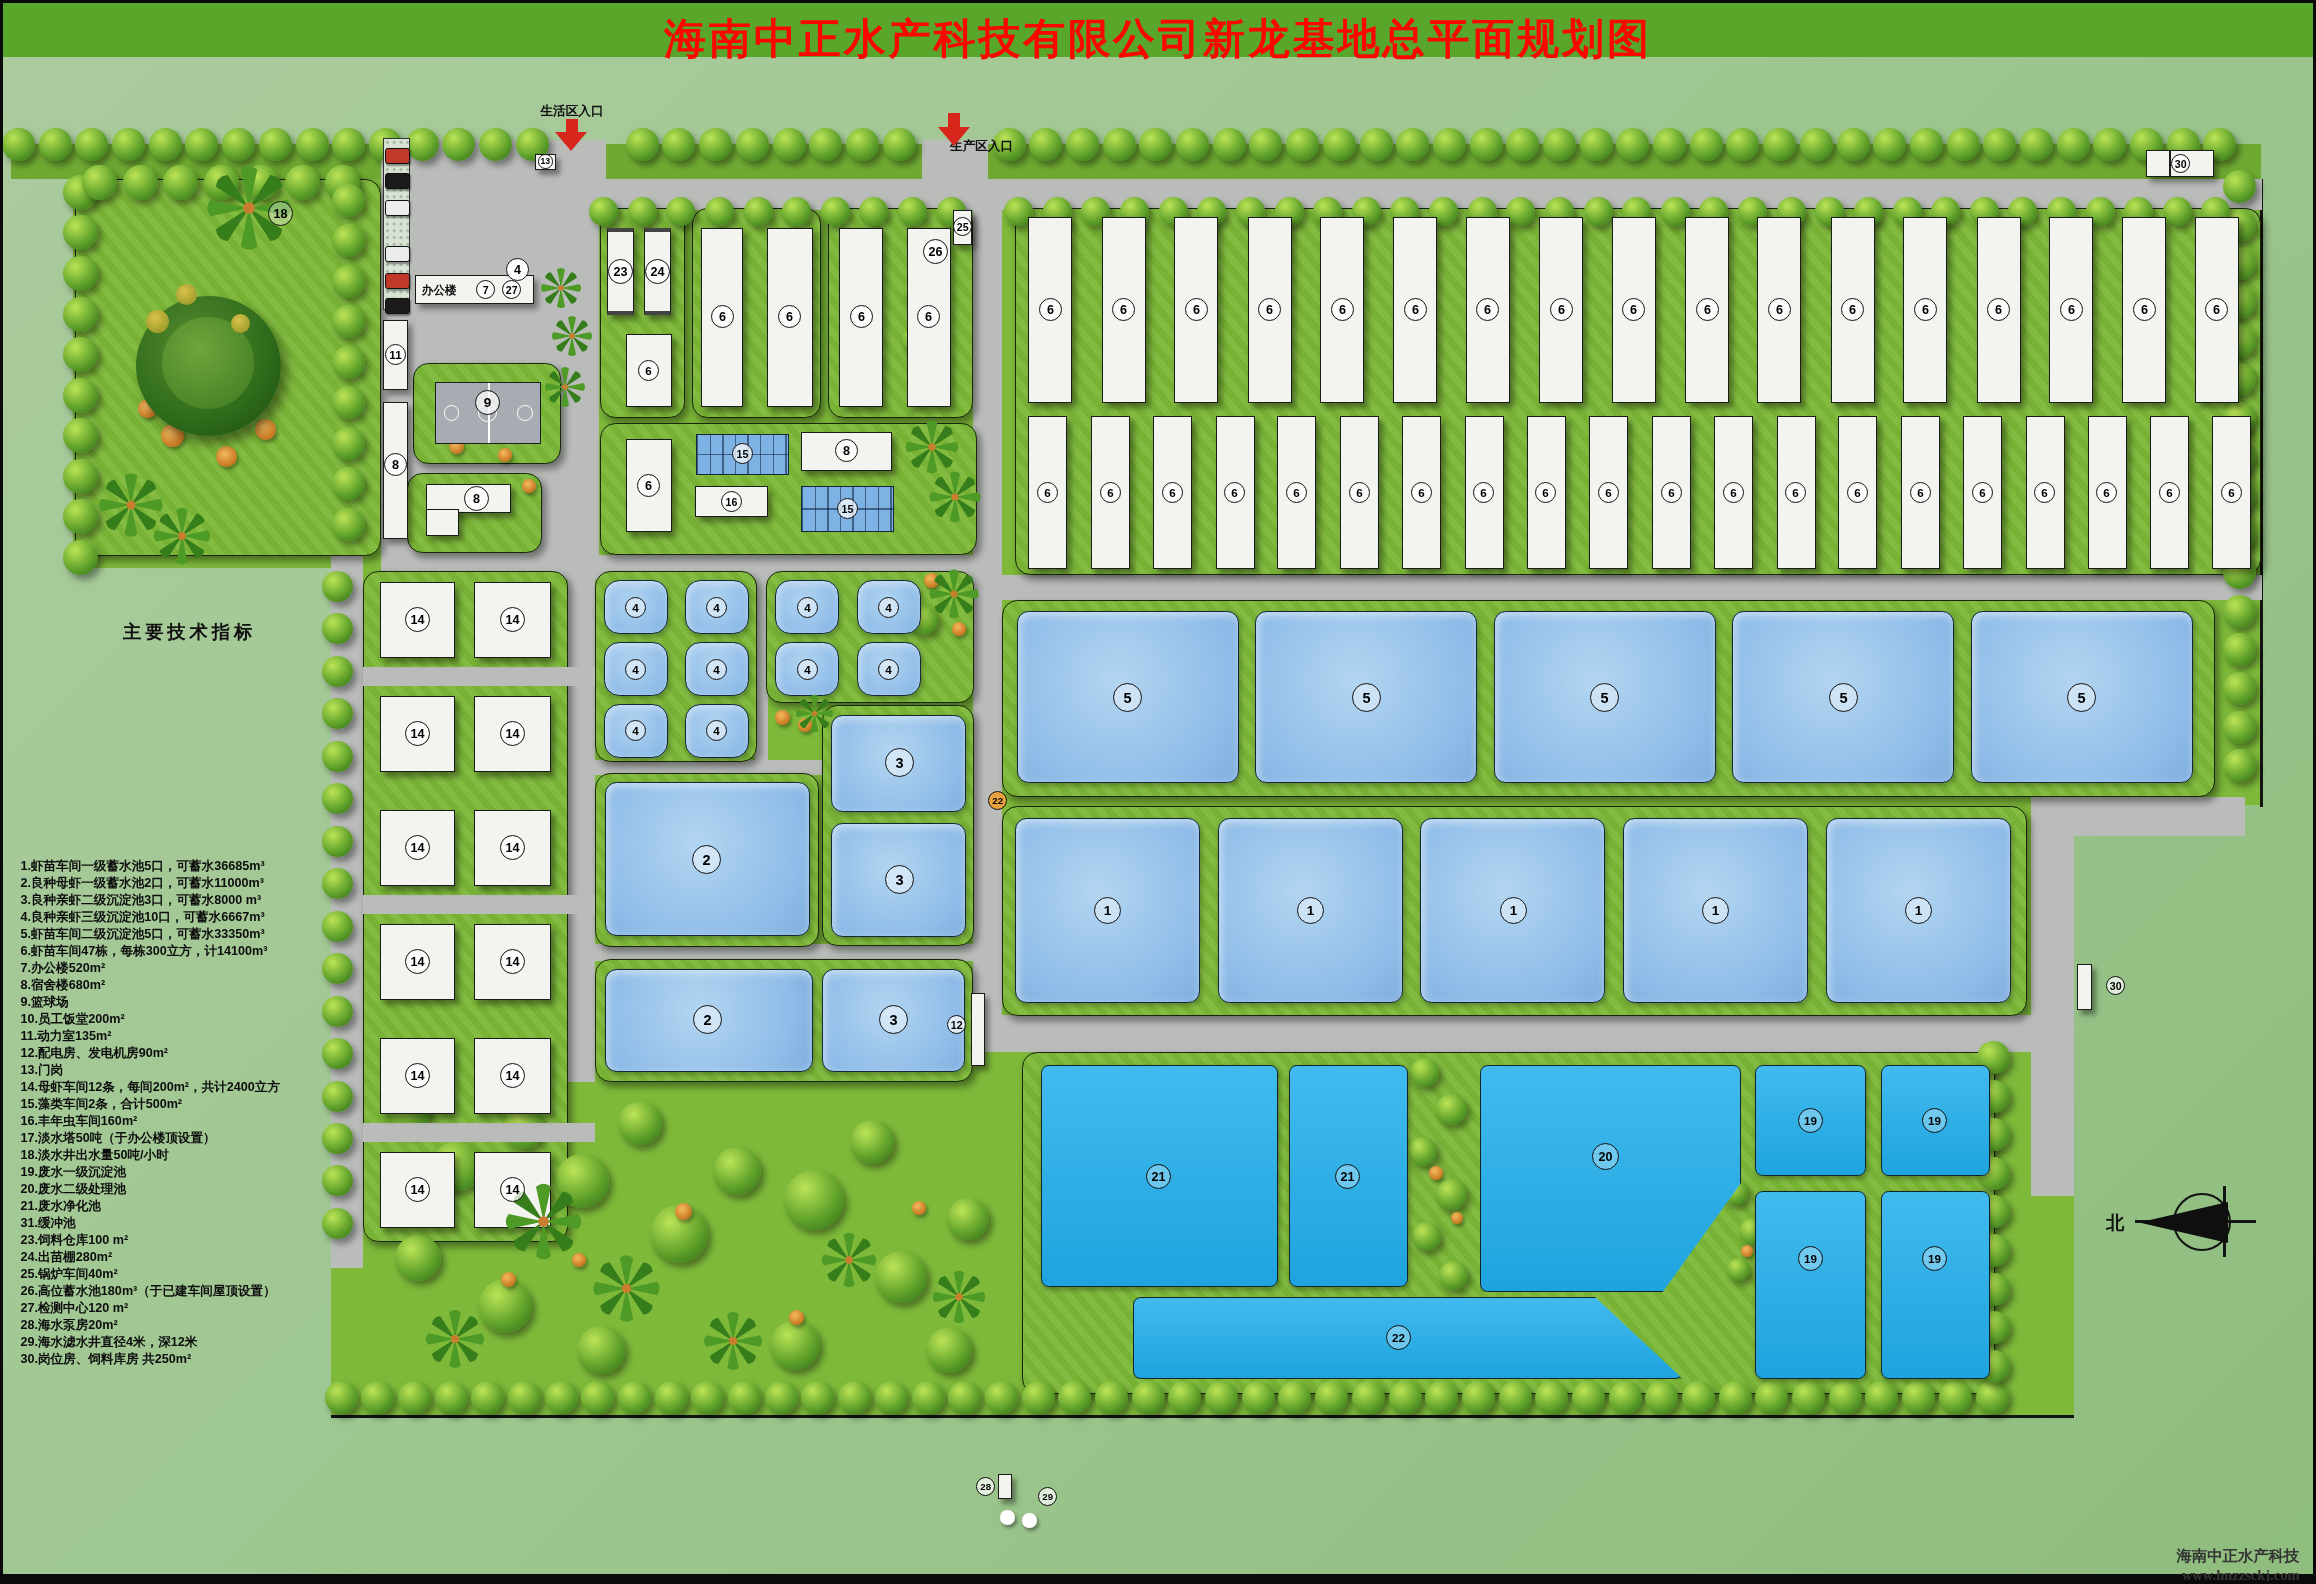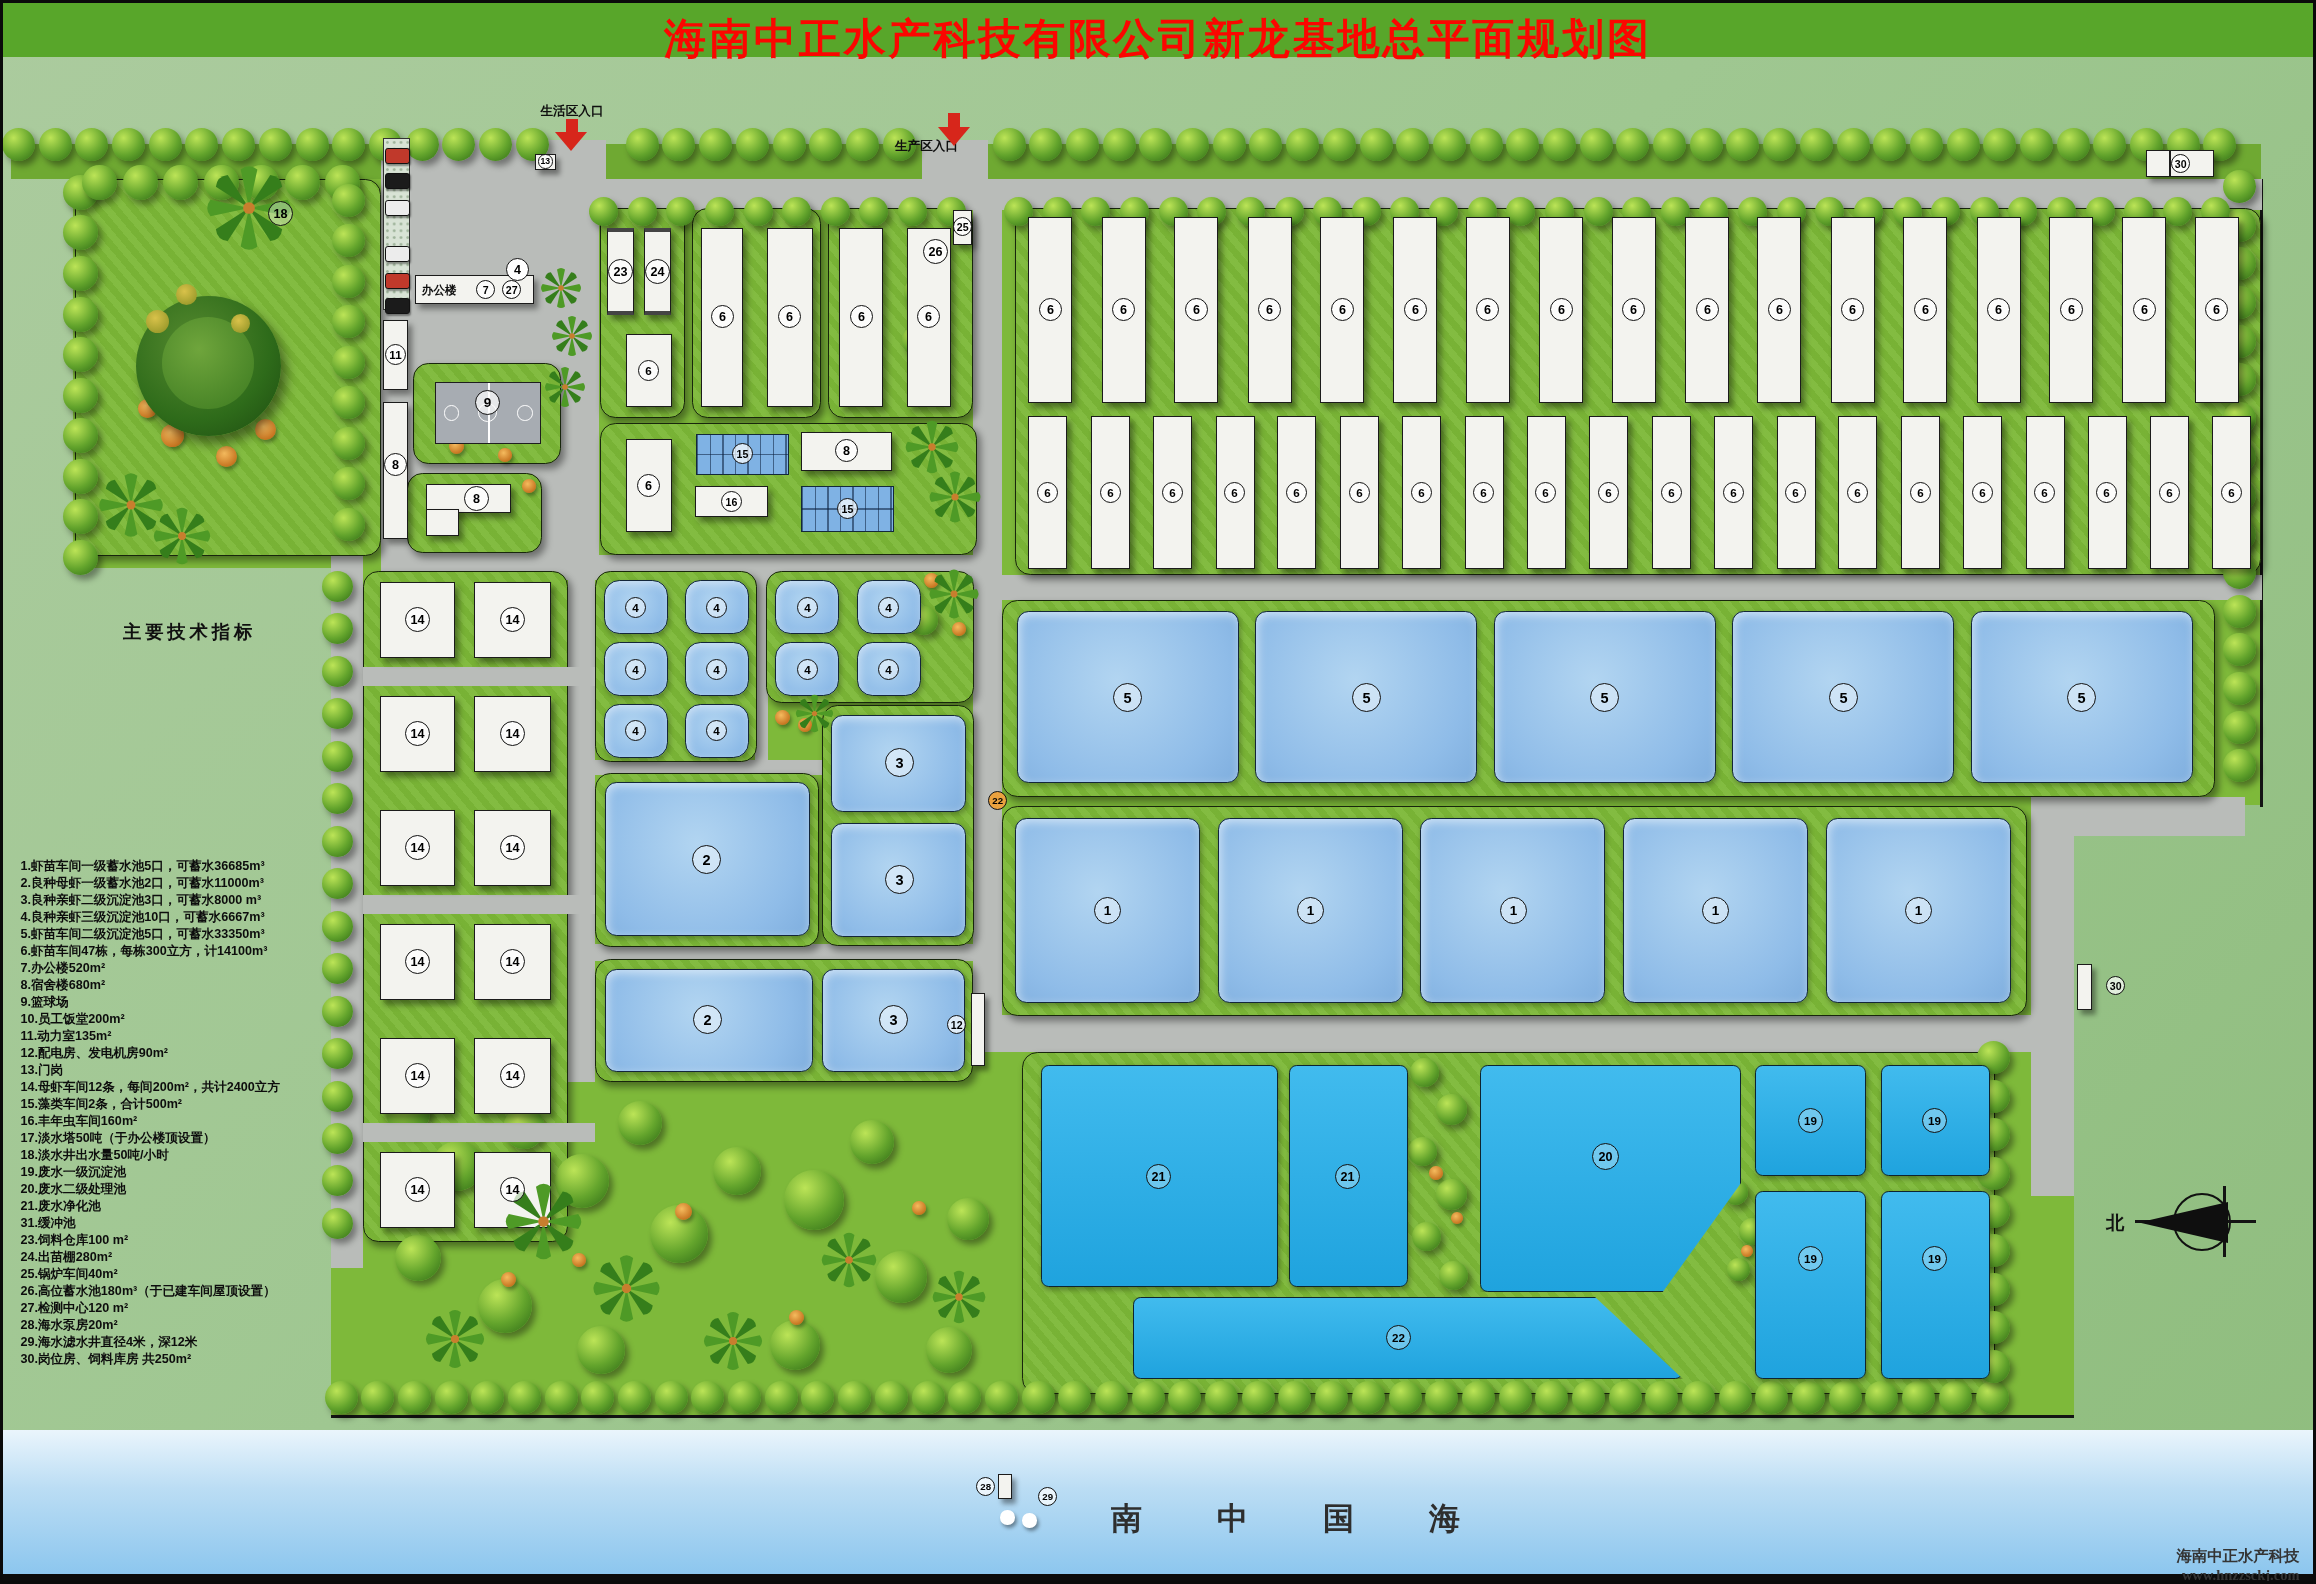--- a/index.html
+++ b/index.html
@@ -59,21 +59,21 @@
 
   <div class="banner">
     <span>海南中正水产科技有限公司新龙基地总平面规划图</span>
   </div>
 
 
   <span class="entl" style="left:510px;top:100px;width:118px;text-align:center;">生活区入口</span>
   <div class="arrshaft" style="left:563px;top:116px;height:13.5px;"></div>
   <div class="arrhead" style="left:552px;top:129px;"></div>
 
-  <span class="entl" style="left:892px;top:108px;width:118px;text-align:left;margin-top:27px;">生产区入口</span>
+  <span class="entl" style="left:892px;top:108px;width:118px;text-align:right;margin-top:27px;">生产区入口</span>
   <div class="arrshaft" style="left:945px;top:110px;height:13.5px;"></div>
   <div class="arrhead" style="left:935px;top:124px;"></div>
 
   <div id="features">
       <div class="f site" style="left: 70px; top: 176px; width: 2190px; height: 389px;"></div>
       <div class="f site" style="left: 328px; top: 565px; width: 1931px; height: 237px;"></div>
       <div class="f site" style="left: 328px; top: 801px; width: 1743px; height: 613px;"></div>
       <div class="f bline" style="left: 2257px; top: 176px; width: 2.9px; height: 628px;"></div>
       <div class="f bline" style="left: 328px; top: 1412px; width: 1743px; height: 2.9px;"></div>
       <div class="f strip" style="left: 7.7px; top: 141px; width: 2250px; height: 35px;"></div>
@@ -823,23 +823,20 @@
       <div class="leg">23.饲料仓库100 m²</div>
       <div class="leg">24.出苗棚280m²</div>
       <div class="leg">25.锅炉车间40m²</div>
       <div class="leg">26.高位蓄水池180m³（于已建车间屋顶设置）</div>
       <div class="leg">27.检测中心120 m²</div>
       <div class="leg">28.海水泵房20m²</div>
       <div class="leg">29.海水滤水井直径4米，深12米</div>
       <div class="leg">30.岗位房、饲料库房 共250m²</div>
     </div>
 
-  <div class="sea">
-    <span class="sea-name">南中国海</span>
-  </div>
 
   <div class="f compass-c" style="left:2170px;top:1190px;width:58px;height:58px;"></div>
   <div class="f bline" style="left:2132px;top:1217px;width:121px;height:2.9px;z-index:12;"></div>
   <div class="f bline" style="left:2220px;top:1183px;width:2.9px;height:71px;z-index:12;"></div>
   <div class="f" style="left:2136px;top:1199px;width:89px;height:41px;background:#0f0f0f;z-index:13;clip-path:polygon(0 50%,100% 0,100% 100%);"></div>
   <span class="north" style="left:2103px;top:1207px;">北</span>
 
   <div class="wm">
     <div class="l1">海南中正水产科技</div>
     <div class="l2">www.hnzzsckj.com</div>

